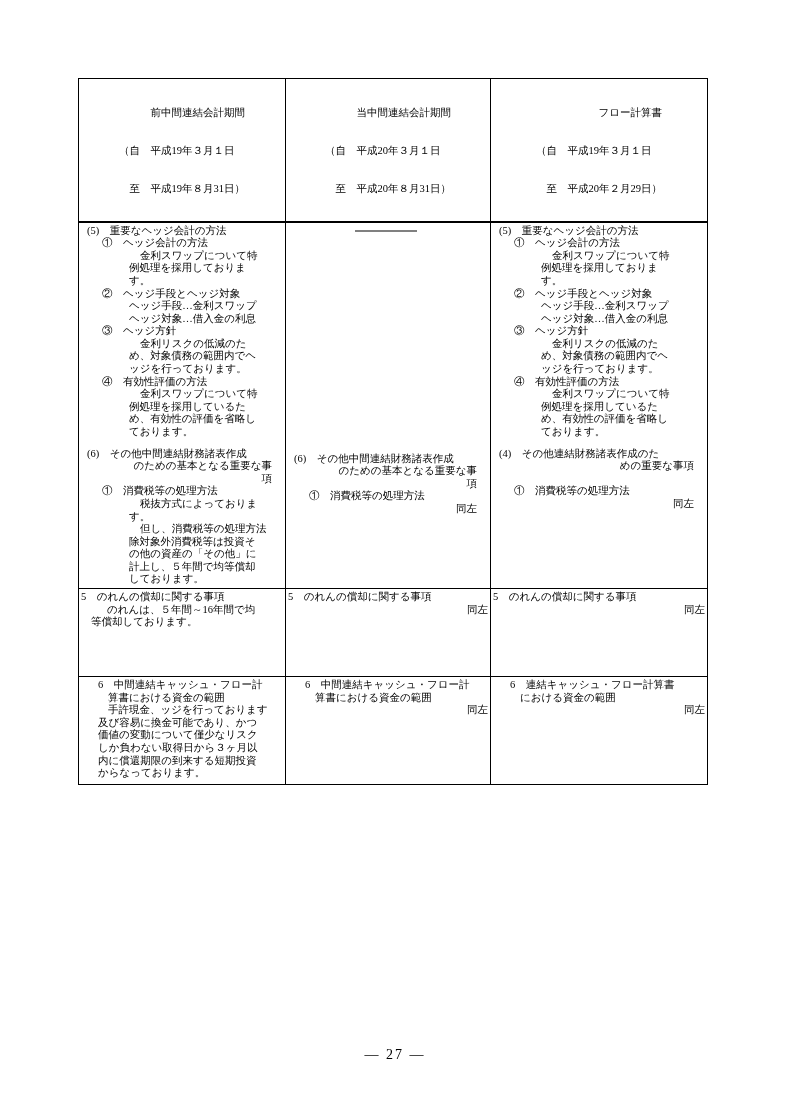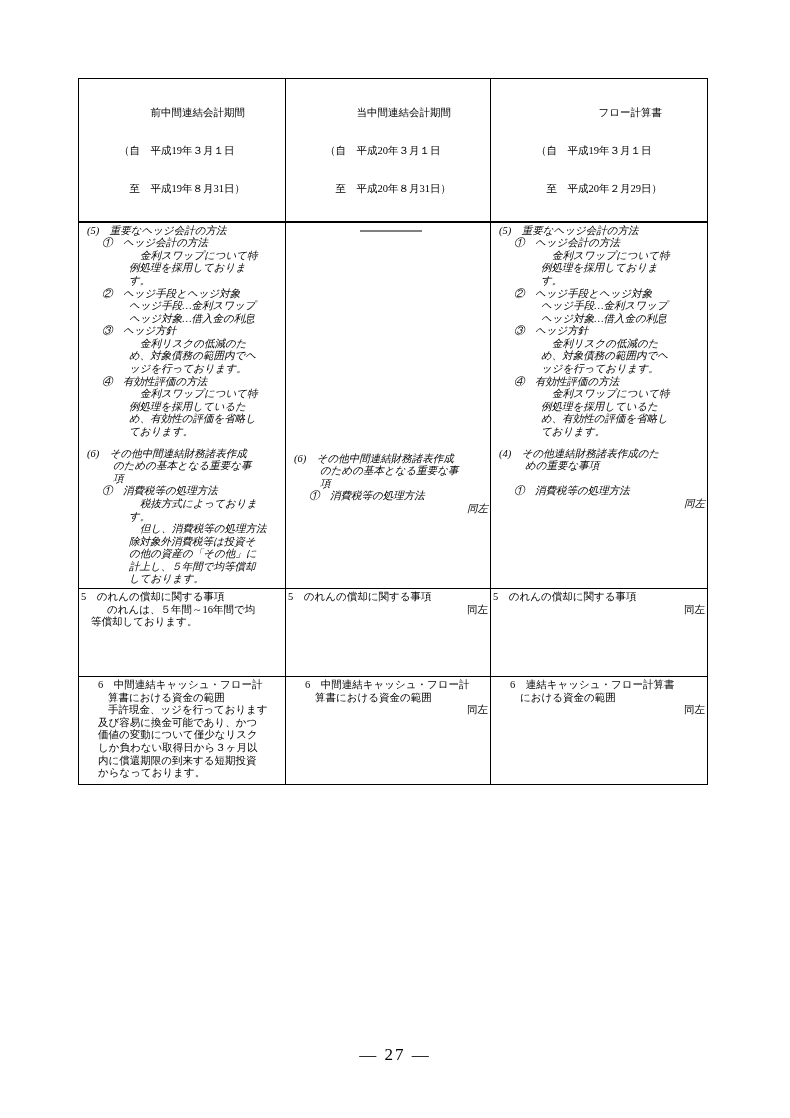--- a/index.html
+++ b/index.html
@@ -11,36 +11,36 @@
   .tablewrap{position:absolute;left:78px;top:78px;}
   table{border-collapse:collapse;table-layout:fixed;width:629px;}
   th,td{
     border:1px solid #000;vertical-align:top;font-weight:normal;
     box-sizing:border-box;padding:2px 2px 0 2px;
     font-size:10.5px;line-height:12.6px;
   }
   thead th{height:44px;border-bottom:2px solid #000;text-align:center;padding:3px 0 0 0;}
   .hdr{display:inline-block;text-align:left;white-space:pre;}
   .hdr .t{text-align:right;}
-  td.cm{height:367px;padding:2px 2px 0 8px;font-style:italic;}
+  td.cm{height:367px;padding:2px 13px 0 8px;}
   td.r5{height:88px;}
   td.r6{height:108px;padding-left:19px;}
   .sec5{height:223px;}
   .ln{white-space:pre;min-height:12.6px;}
   .a1{padding-left:15px;}
-  .a1b{padding-left:26px;}
+  .a1b{padding-left:26px;text-align:right;}
   .a2{padding-left:42px;}
   .a3{padding-left:53px;}
   .c1{padding-left:10px;}
   .c2{padding-left:26px;}
   .ctr{text-align:right;padding-left:0;}
   .dash{width:62px;border-top:2px solid #808080;margin:5px auto 0 auto;}
   .pageno{
     position:absolute;left:0;top:1049px;width:790px;text-align:center;
-    font-size:17px;letter-spacing:2px;
+    font-size:14px;letter-spacing:2px;
   }
 </style>
 </head>
 <body>
 
 <div class="tablewrap">
   <table>
     <colgroup>
       <col style="width:207px">
       <col style="width:205px">

